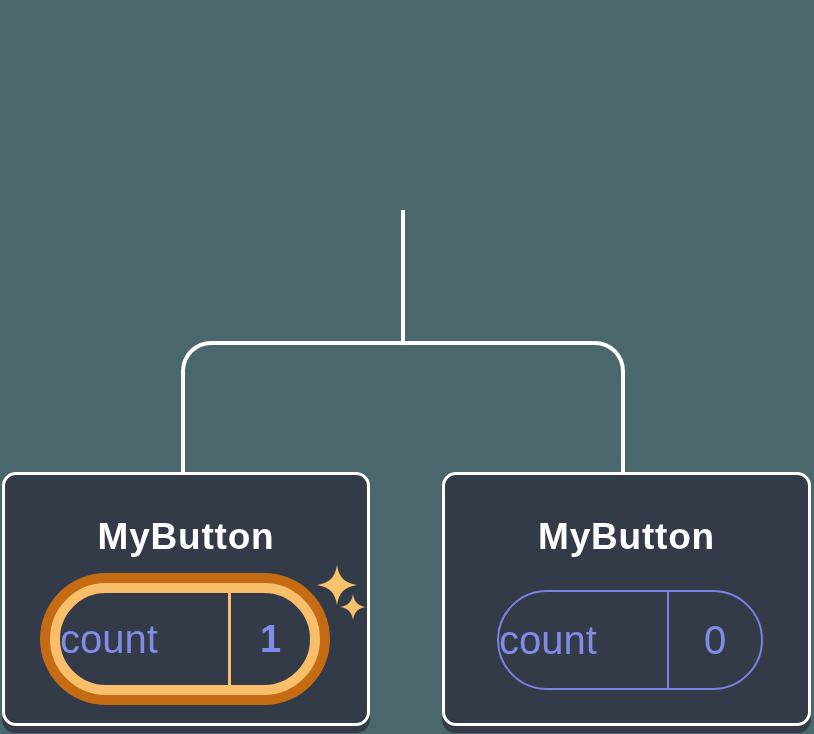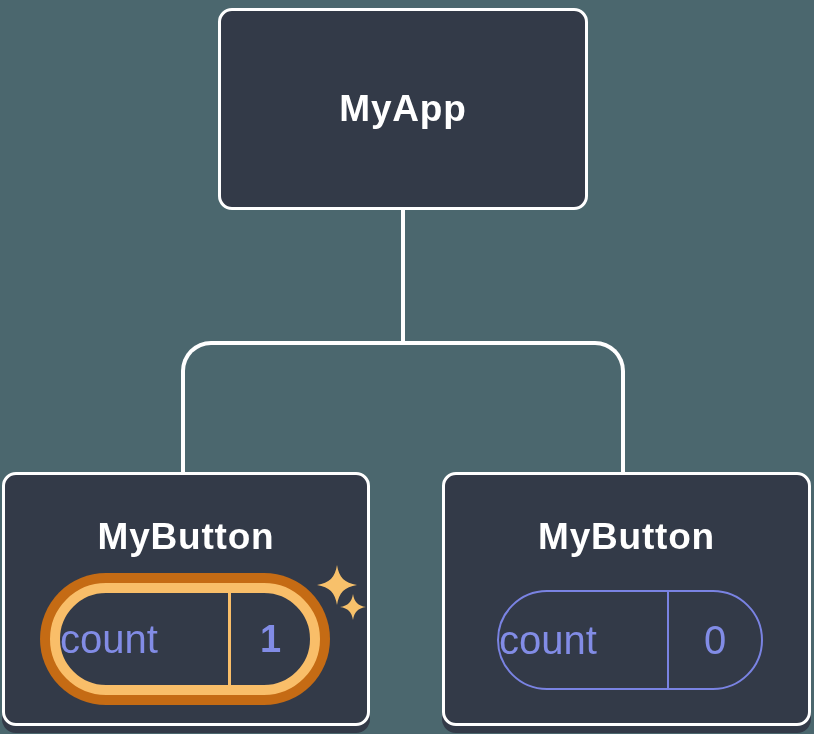--- a/index.html
+++ b/index.html
@@ -91,23 +91,20 @@
   .pill-highlight .pill-value { font-weight: 700; font-size: 38px; }
   .sparkle { position: absolute; }
   .sparkle-big   { left: 317px; top: 565px; width: 40px; height: 40px; }
   .sparkle-small { left: 340px; top: 594px; width: 26px; height: 26px; }
 </style>
 </head>
 <body>
 
 <div class="stage">
 
-  <div class="node node-root">
-    <div class="node-title">MyApp</div>
-  </div>
 
   <div class="stem"></div>
   <div class="branch"></div>
 
   <div class="node node-child node-child-left">
     <div class="node-title child-title">MyButton</div>
     <div class="pill pill-highlight">
       <span class="pill-key">count</span>
       <span class="pill-divider"></span>
       <span class="pill-value">1</span>

